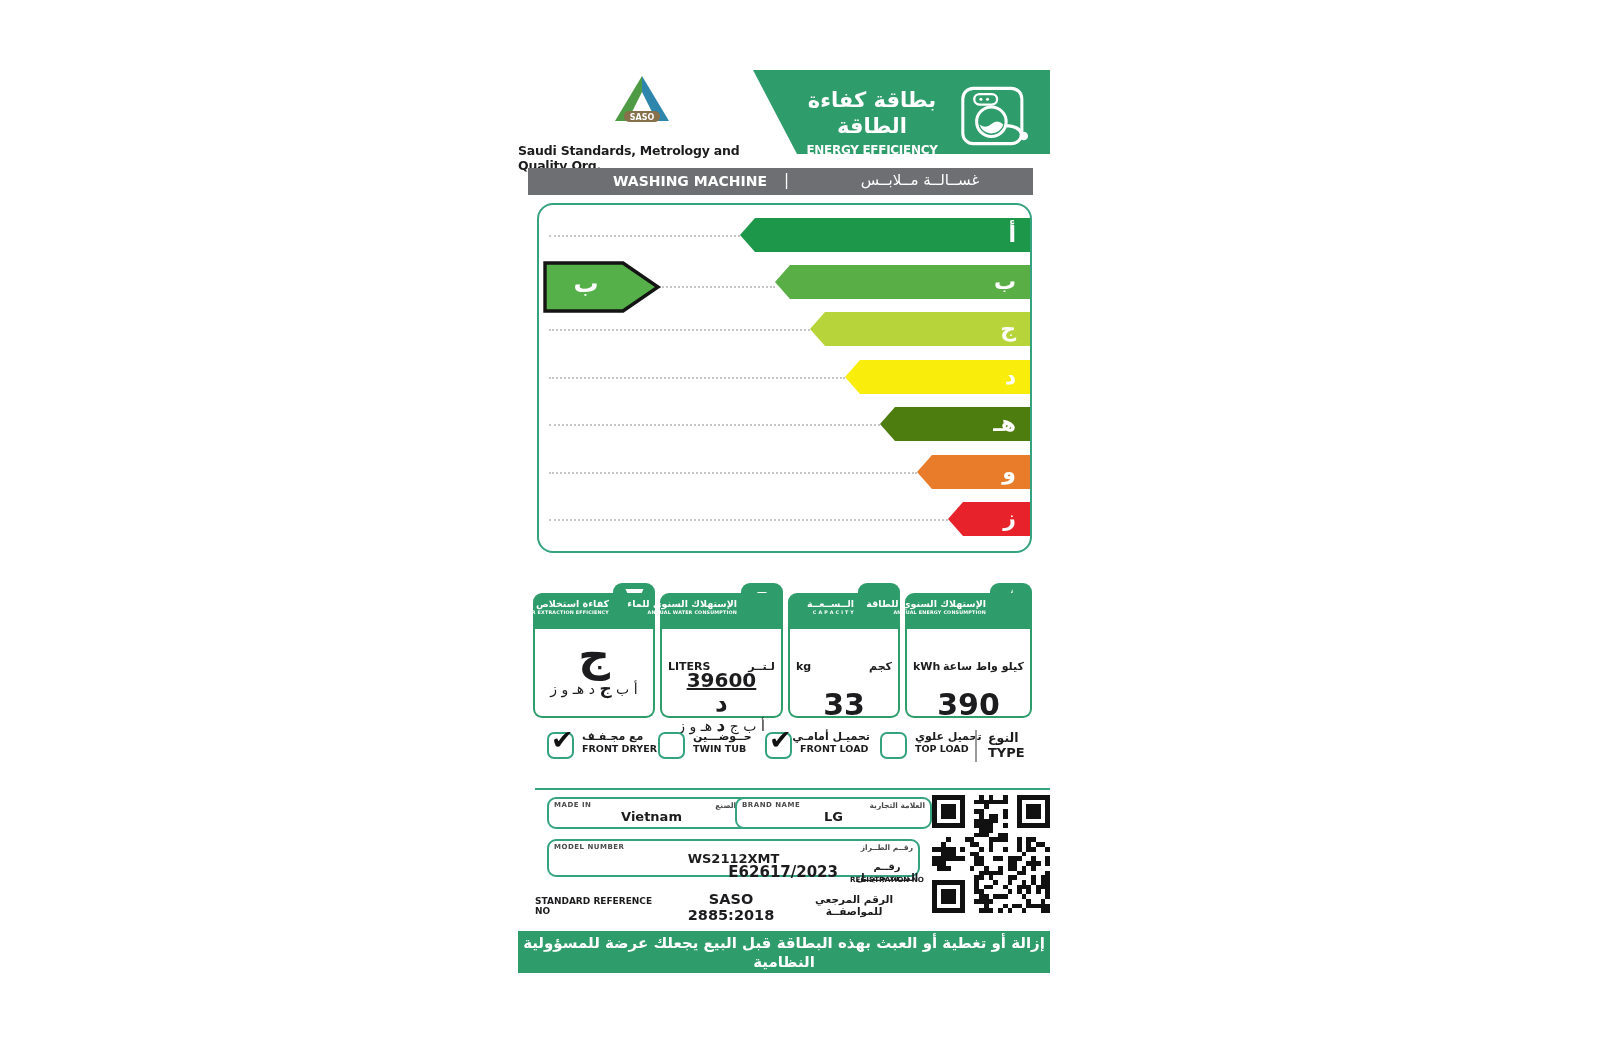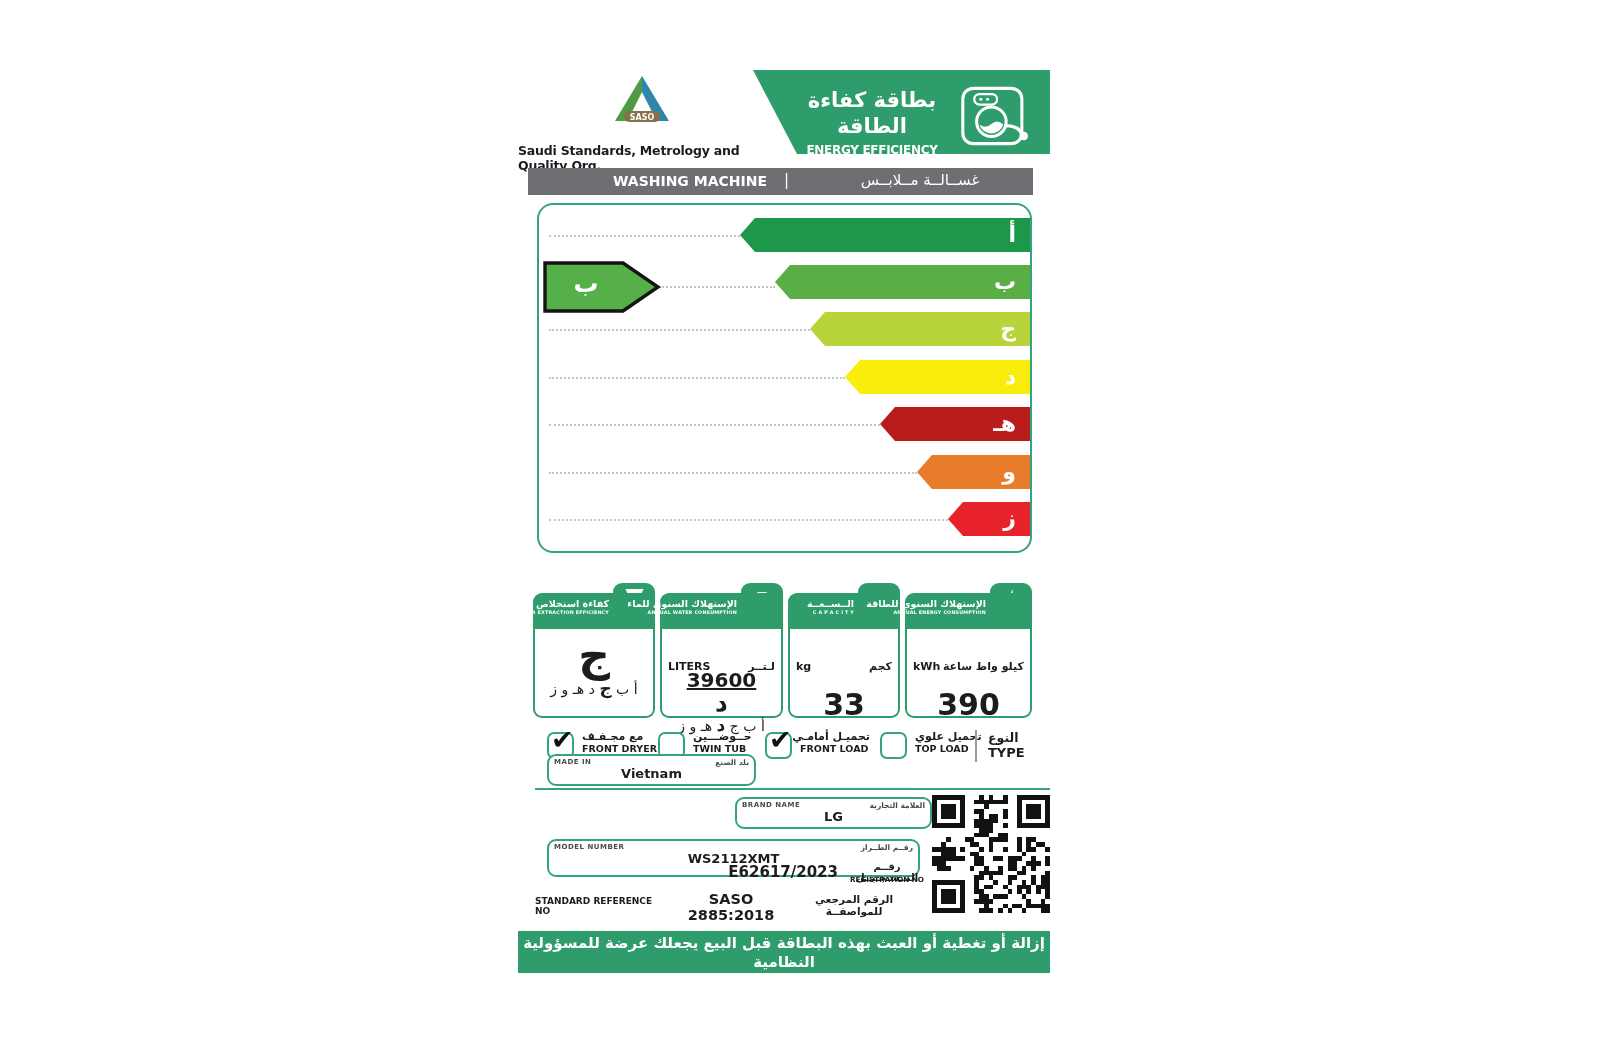--- a/index.html
+++ b/index.html
@@ -75,21 +75,21 @@
       font-weight:bold;color:#111;}
   .opt-label{position:absolute;top:2px;width:70px;}
   .opt-ar{font-size:11px;font-weight:bold;direction:rtl;display:block;text-align:left;white-space:nowrap;}
   .opt-en{font-size:9.5px;font-weight:bold;display:block;white-space:nowrap;}
   .type-div{position:absolute;left:457px;top:2px;height:32px;border-left:2px solid #9a9a9a;}
   .type-label{position:absolute;left:470px;top:2px;}
 
   
   .sep-line{left:17px;top:718px;width:515px;border-top:2.5px solid var(--teal);}
   .field{border:2px solid var(--teal);border-radius:9px;background:#fff;}
-  .f-made{left:29px;top:684px;width:209px;height:32px;}
+  .f-made{left:29px;top:727px;width:209px;height:32px;}
   .f-brand{left:217px;top:727px;width:197px;height:32px;}
   .f-model{left:29px;top:769px;width:373px;height:38px;}
   .f-head{display:flex;justify-content:space-between;padding:2px 5px 0 5px;}
   .f-en{font-size:7px;font-weight:bold;letter-spacing:.5px;color:#4a4a4a;}
   .f-ar{font-size:7.5px;font-weight:bold;direction:rtl;color:#4a4a4a;}
   .f-val{text-align:center;font-size:13px;font-weight:bold;margin-top:-1px;}
   .qr{left:414px;top:723px;width:118px;height:122px;}
 
   .reg-val{left:150px;top:793px;width:170px;text-align:right;font-size:15px;font-weight:bold;}
   .reg-ar{left:325px;top:791px;width:88px;text-align:center;font-size:10px;font-weight:bold;direction:rtl;}
@@ -146,21 +146,21 @@
     <div class="dot-line dl2"></div>
     <div class="dot-line dl3"></div>
     <div class="dot-line dl4"></div>
     <div class="dot-line dl5"></div>
     <div class="dot-line dl6"></div>
 
     <div class="grade-bar gb0" style="background-color: rgb(29, 151, 73);"><span>أ</span></div>
     <div class="grade-bar gb1" style="background-color: rgb(90, 174, 70);"><span>ب</span></div>
     <div class="grade-bar gb2" style="background-color: rgb(184, 212, 59);"><span>ج</span></div>
     <div class="grade-bar gb3" style="background-color: rgb(249, 237, 12);"><span>د</span></div>
-    <div class="grade-bar gb4" style="background-color: #b91c1c;"><span>هـ</span></div>
+    <div class="grade-bar gb4" style="background-color: #4d7c0f;"><span>هـ</span></div>
     <div class="grade-bar gb5" style="background-color: rgb(233, 124, 43);"><span>و</span></div>
     <div class="grade-bar gb6" style="background-color: rgb(231, 34, 43);"><span>ز</span></div>
 
     <div class="abs indicator">
       <svg viewBox="0 0 118 52" width="118" height="52">
         <polygon points="2,2 80,2 115,26 80,50 2,50" fill="#55b04a" stroke="#141414" stroke-width="3.4"></polygon>
       </svg>
       <span class="ind-letter">ب</span>
     </div>
   </div>

